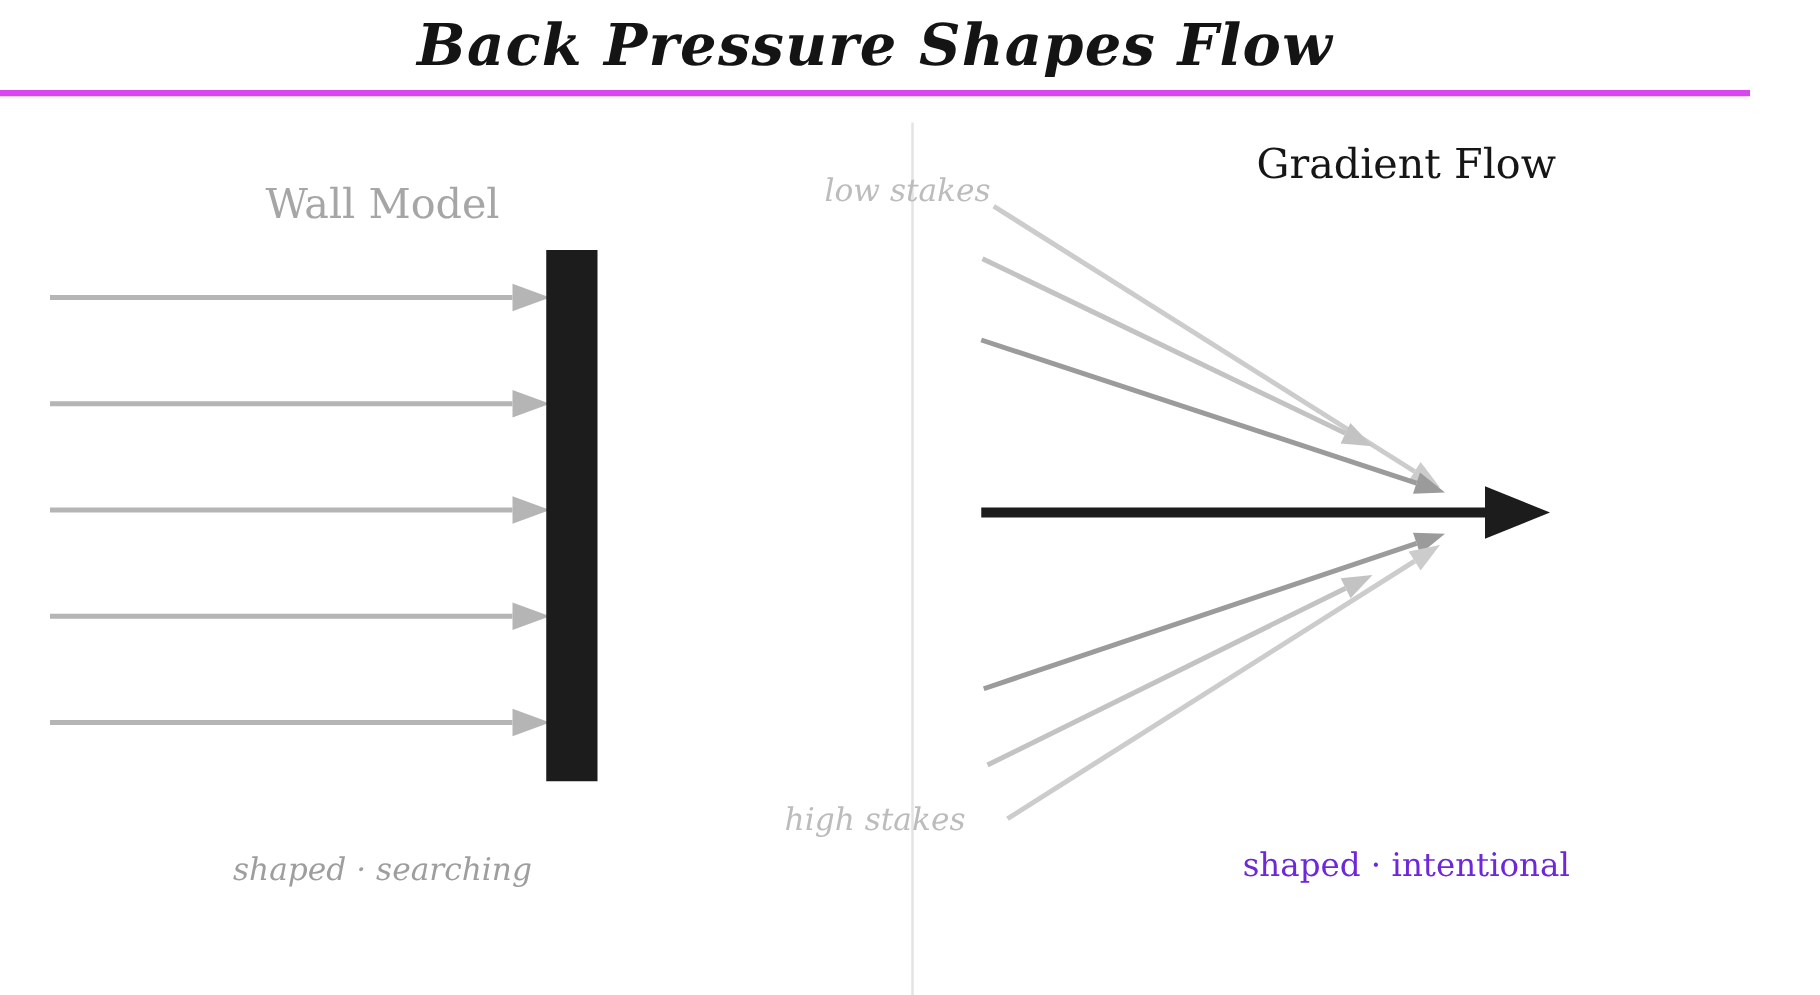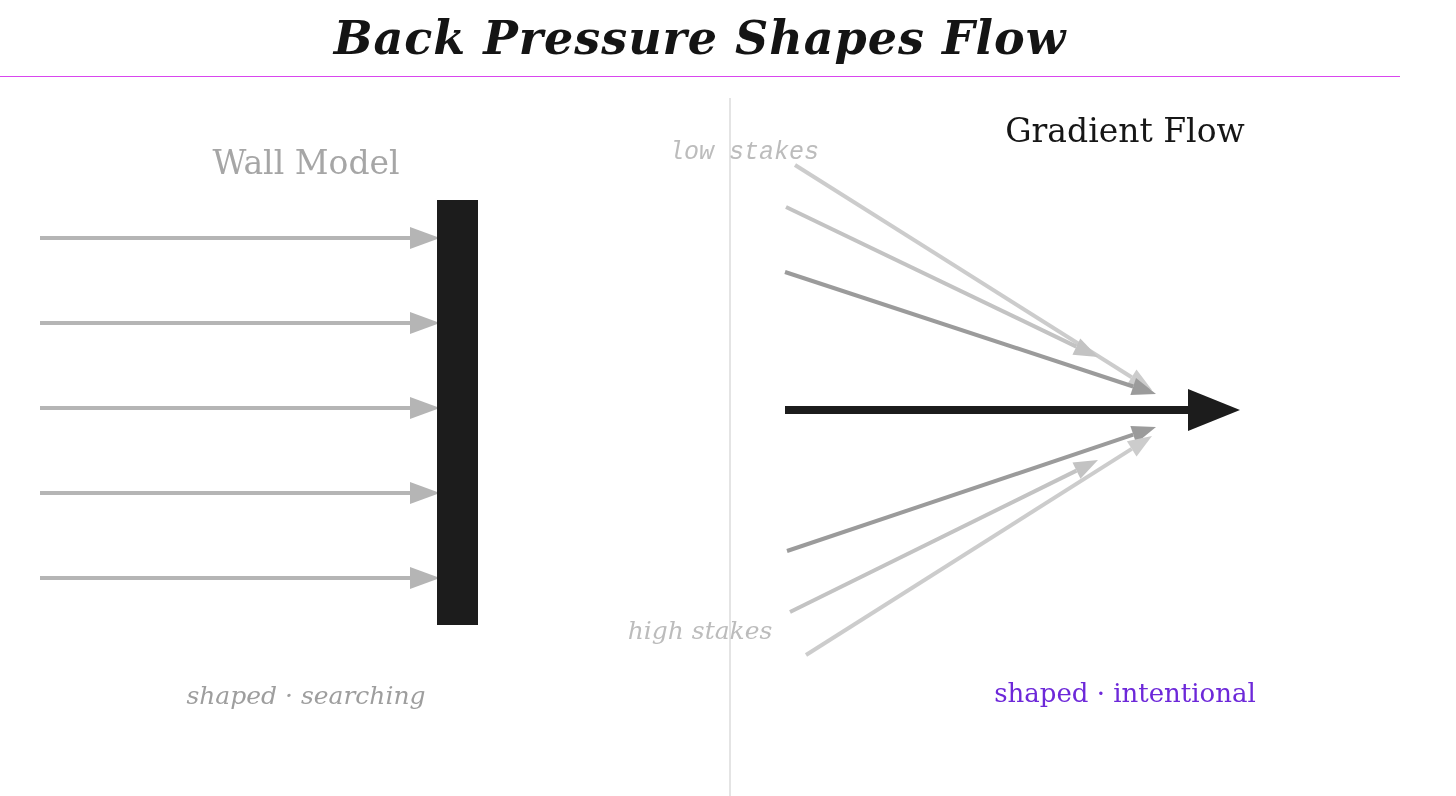--- a/index.html
+++ b/index.html
@@ -15,21 +15,21 @@
     font-family: "DejaVu Serif", "Liberation Serif", serif;
   }
   .page-header {
     position: absolute;
     left: 0; top: 0;
     width: 1400px;
     height: 77px;
     display: flex;
     align-items: center;
     justify-content: center;
-    border-bottom: 1px solid #d946ef;
+    border-bottom: 5px solid #d946ef;
     box-sizing: border-box;
   }
   .page-title {
     font-size: 46px;
     font-style: italic;
     font-weight: 700;
     color: #141414;
     letter-spacing: 1px;
   }
   .panel-divider {
@@ -107,15 +107,15 @@
 <div class="page-header">
   <div class="page-title">Back Pressure Shapes Flow</div>
 </div>
 
 <div class="panel-divider"></div>
 
 <div class="abs-text panel-heading heading-muted" style="left:306px; top:111px;margin-top:32px;">Wall Model</div>
 <div class="abs-text caption caption-muted" style="left:306px; top:681px;">shaped · searching</div>
 
 <div class="abs-text panel-heading heading-dark" style="left:1125px; top:111px;">Gradient Flow</div>
-<div class="abs-text stakes-label" style="left:744px; top:138px;font-family:Liberation Mono, monospace;">low stakes</div>
-<div class="abs-text stakes-label" style="left:700px; top:616px;text-align:center;">high stakes</div>
+<div class="abs-text stakes-label" style="left:726px; top:138px;">low stakes</div>
+<div class="abs-text stakes-label" style="left:700px; top:641px;text-align:center;">high stakes</div>
 <div class="abs-text caption caption-dark" style="left:1125px; top:678px;">shaped · intentional</div>
 
 </body></html>

